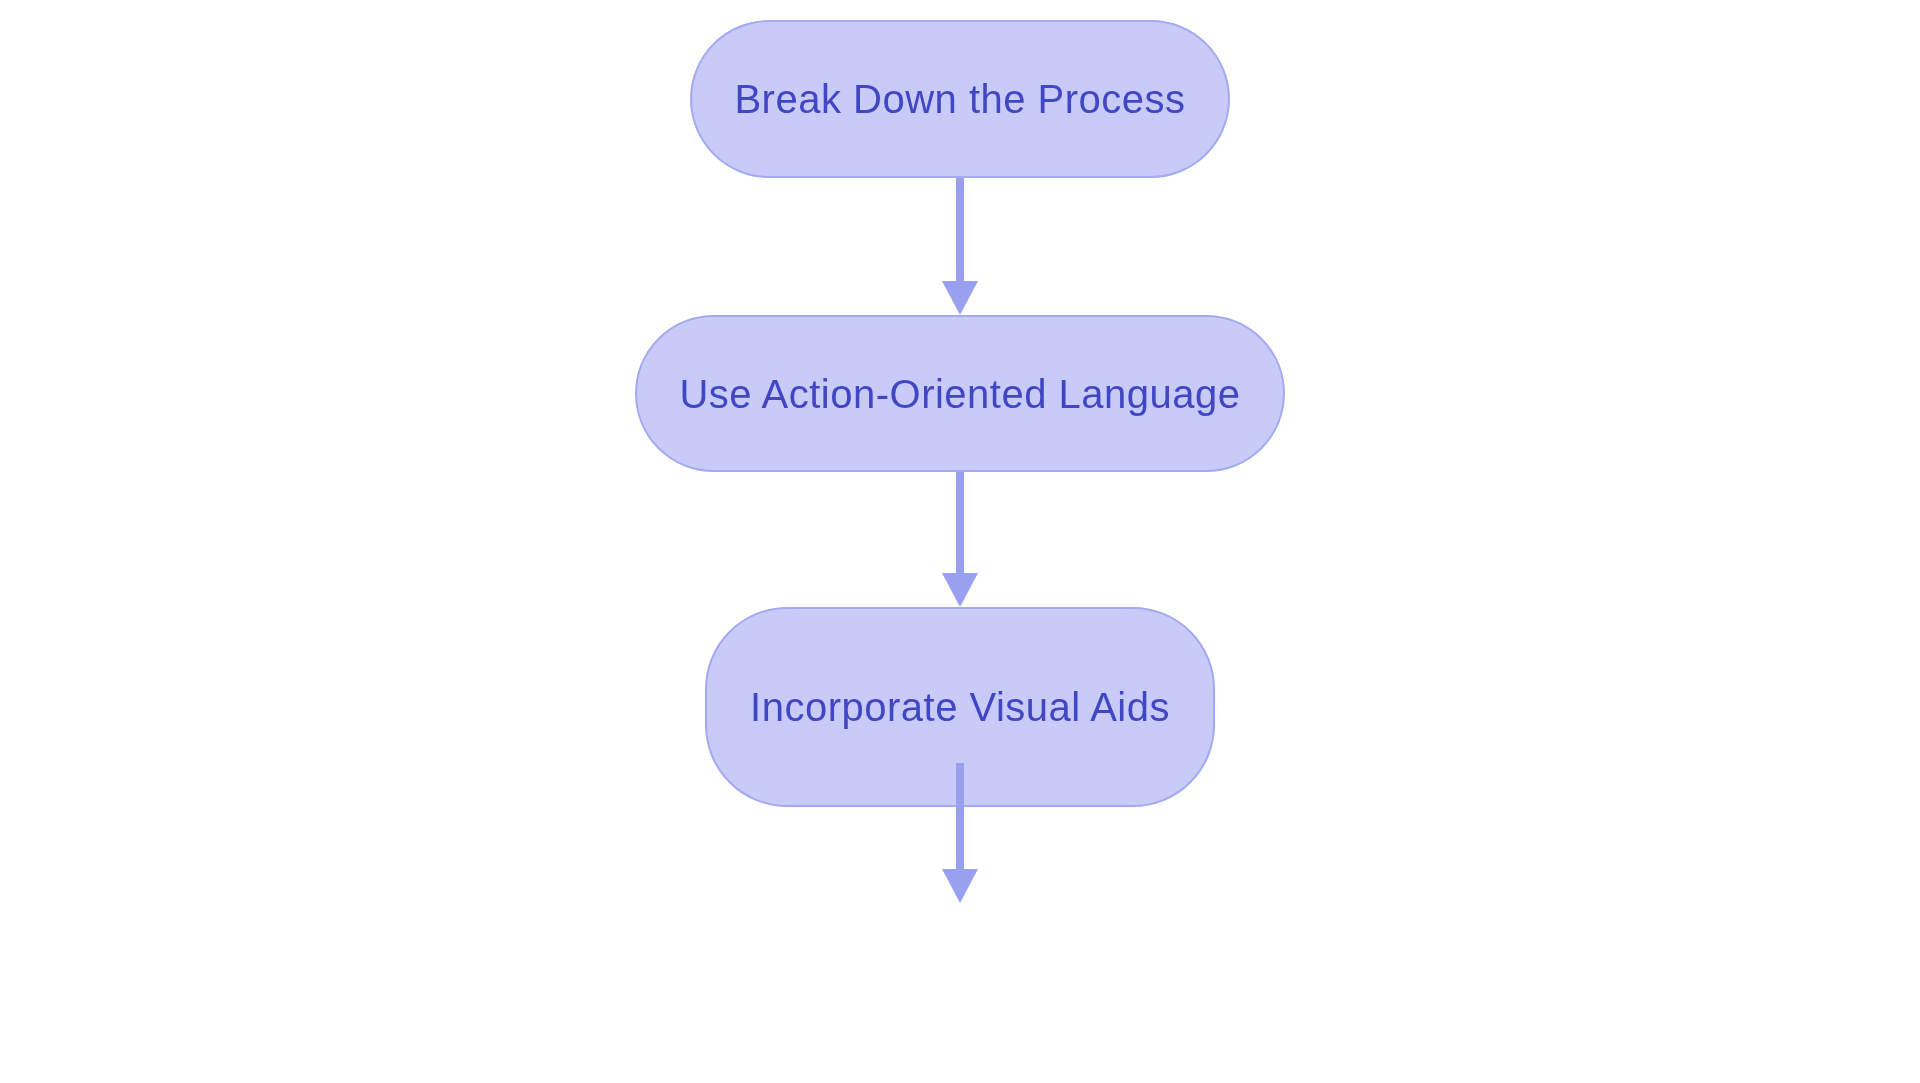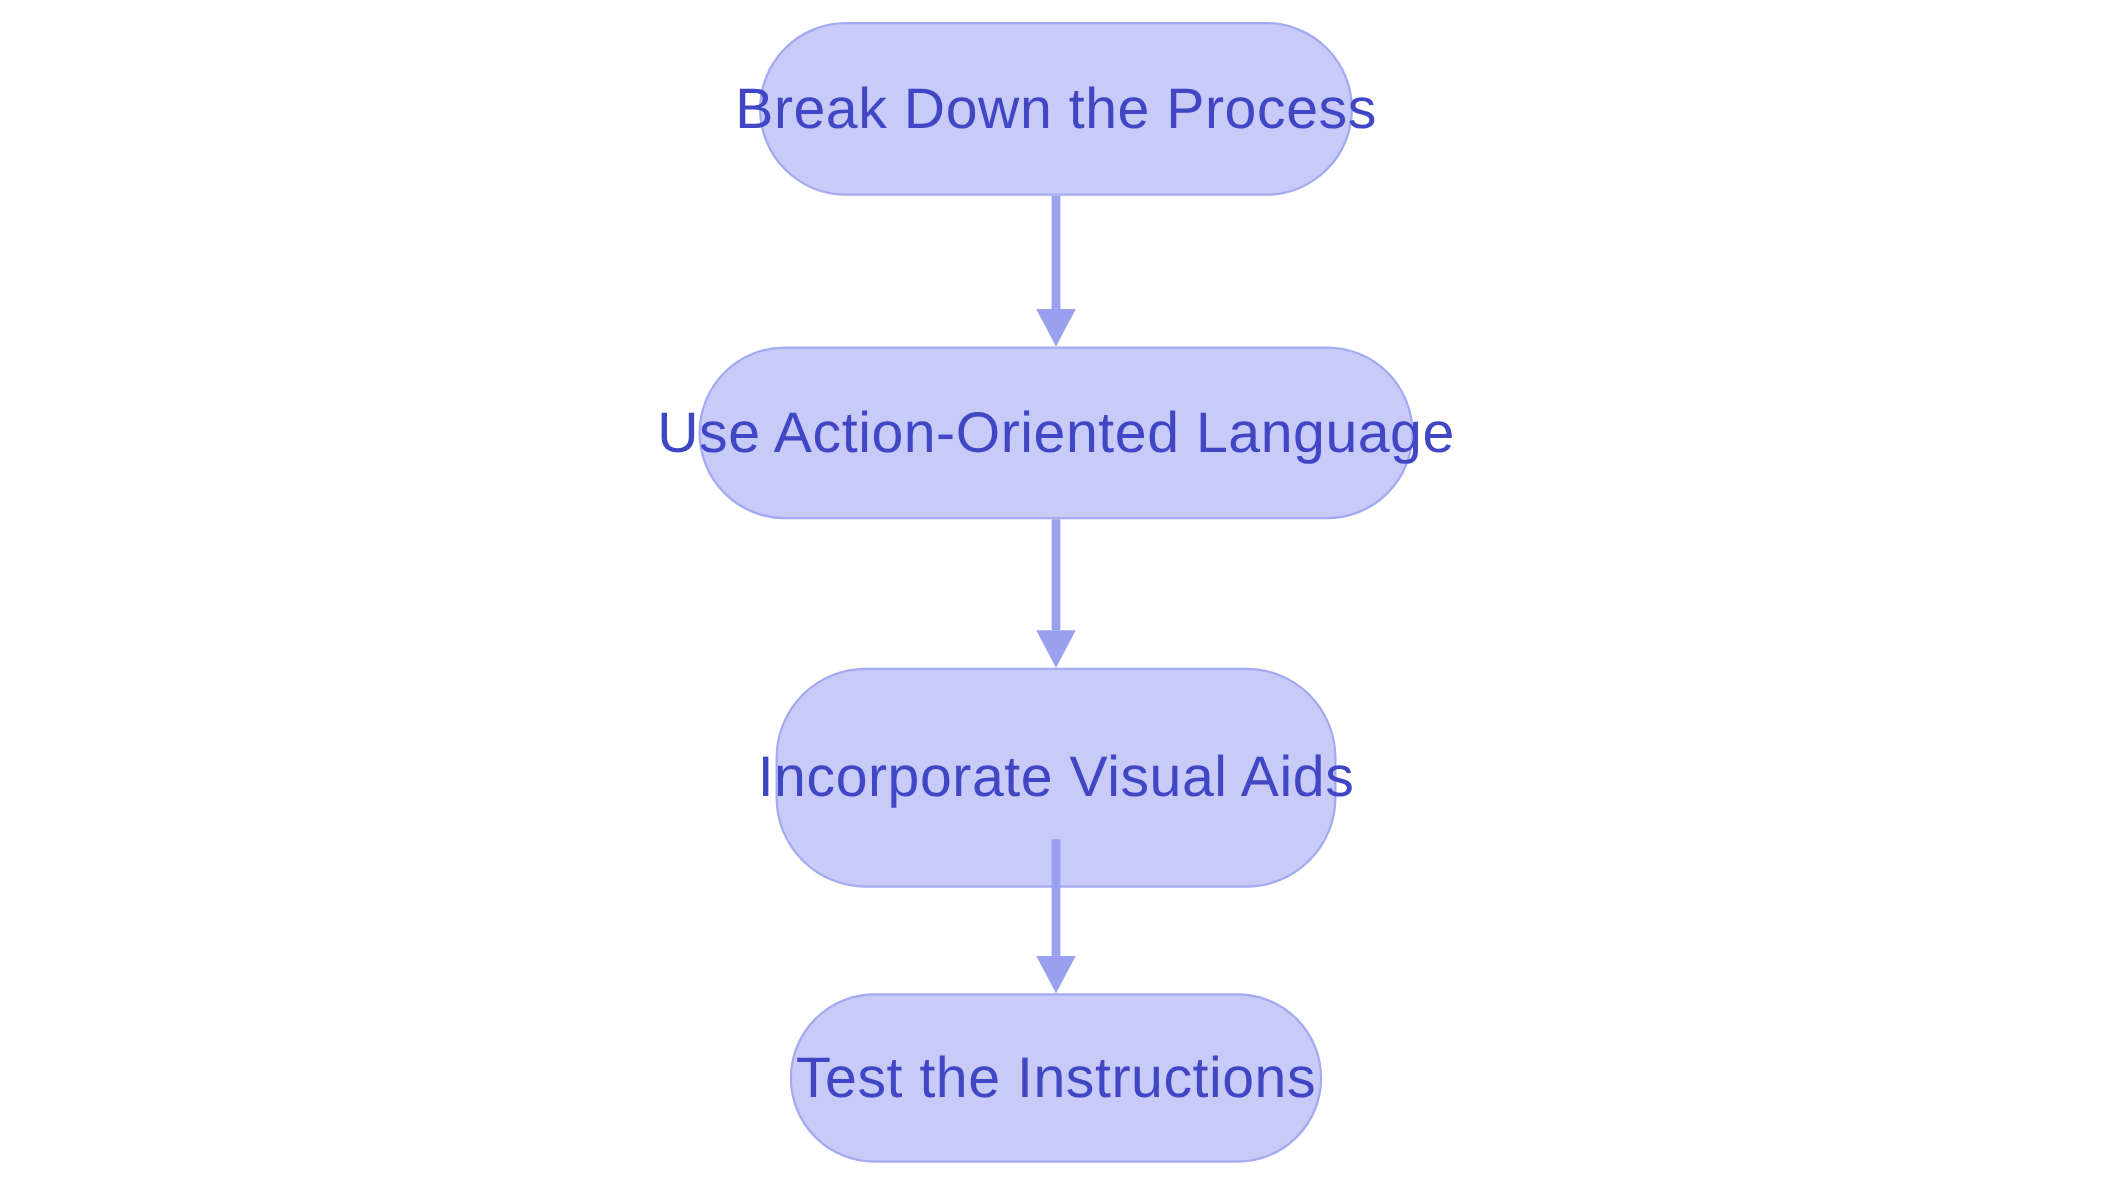--- a/index.html
+++ b/index.html
@@ -30,21 +30,21 @@
     background: var(--node-fill);
     border: 2px solid var(--node-border);
     border-radius: 82px;
     display: flex;
     align-items: center;
     justify-content: center;
     text-align: center;
   }
   .node-label {
     color: var(--node-text);
-    font-size: 52px;
+    font-size: 40px;
     font-weight: 400;
     letter-spacing: 0.5px;
     line-height: 1;
     padding: 0 30px;
     white-space: nowrap;
   }
   .node-1 { top: 20px;  width: 540px; height: 158px; }
   .node-2 { top: 315px; width: 650px; height: 157px; text-align: right; }
   .node-3 { top: 607px; width: 510px; height: 200px; }
   .node-4 { top: 903px; width: 484px; height: 154px; }
@@ -100,17 +100,14 @@
 
   <div class="node node-3">
     <span class="node-label">Incorporate Visual Aids</span>
   </div>
 
   <div class="arrow arrow-3">
     <div class="arrow-shaft"></div>
     <div class="arrow-head"></div>
   </div>
 
-  <div class="node node-4">
-    <span class="node-label">Test the Instructions</span>
-  </div>
 
 </div>
 
 </body></html>

